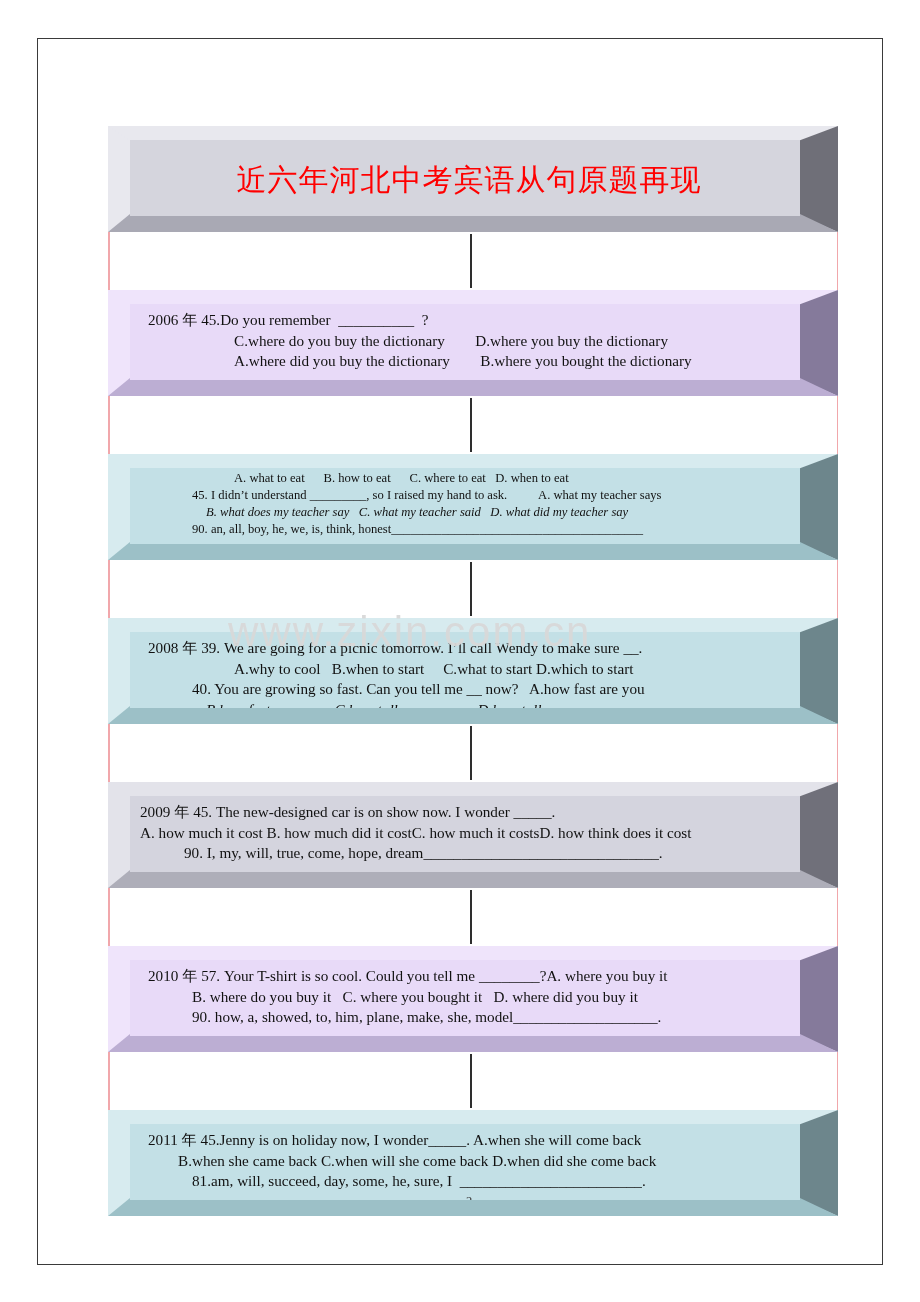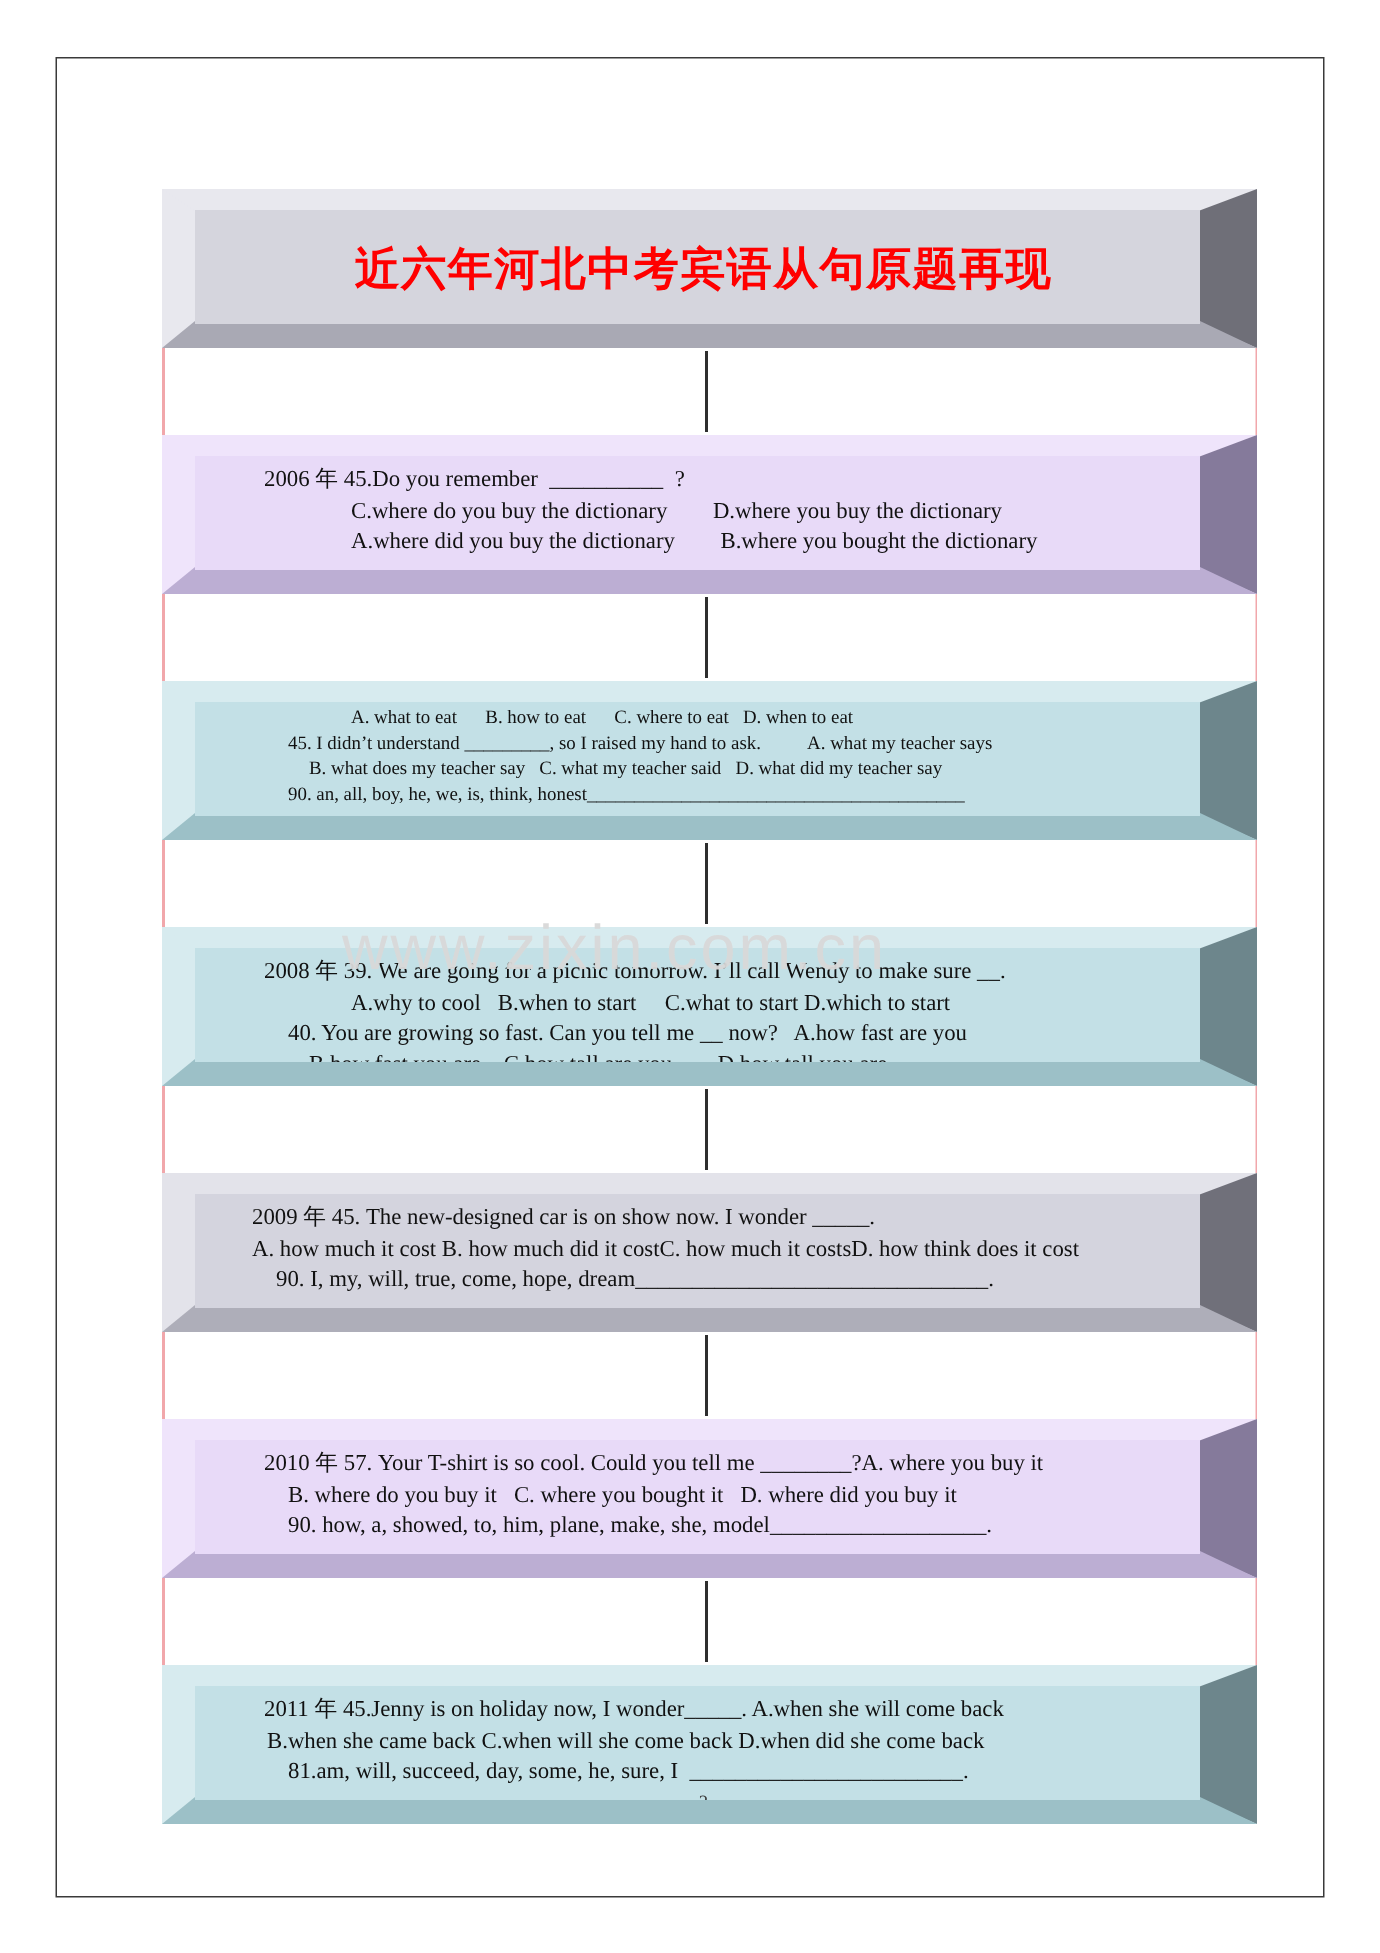--- a/index.html
+++ b/index.html
@@ -110,39 +110,39 @@
     background: #2e2e2e;
   }
 
   
   #hdr { --fill:#d5d5dd; --light:#e8e8ee; --dark:#6f6f78; --dark2:#a9a9b4; }
   #hdr .content { text-align: center; }
   .title-cn {
     font-family: "DejaVu Serif", "Liberation Serif", serif;
     color: #ff0000;
     font-size: 30px;
-    font-weight: 700;
+    font-weight: 400;
     letter-spacing: 1px;
     padding-top: 14px;
   }
 
   
   .th-purple { --fill:#e8daf8; --light:#efe4fb; --dark:#857a9b; --dark2:#bcaed3; }
   
   .th-teal   { --fill:#c3e0e6; --light:#d7ebef; --dark:#6d868c; --dark2:#9cc0c7; }
   
   .th-gray   { --fill:#d4d4de; --light:#e3e3ea; --dark:#70707a; --dark2:#aeaeb9; }
 
   .ln { font-size: 15.2px; white-space: pre-wrap; }
   .ln.sm { font-size: 12.6px; }
   .ln.i1 { padding-left: 86px; }
   .ln.i2 { padding-left: 44px; }
-  .ln.i3 { padding-left: 58px; }
+  .ln.i3 { padding-left: 58px; font-style: italic; }
   .ln.i4 { padding-left: 30px; }
-  .ln.i0 { padding-left: 0px; margin-left: 28px; }
+  .ln.i0 { padding-left: 0px; }
 
   .pgno {
     text-align: center;
     font-size: 12.5px;
     color: #3b3b3b;
     padding-top: 1px;
   }
 
   
   #watermark {

